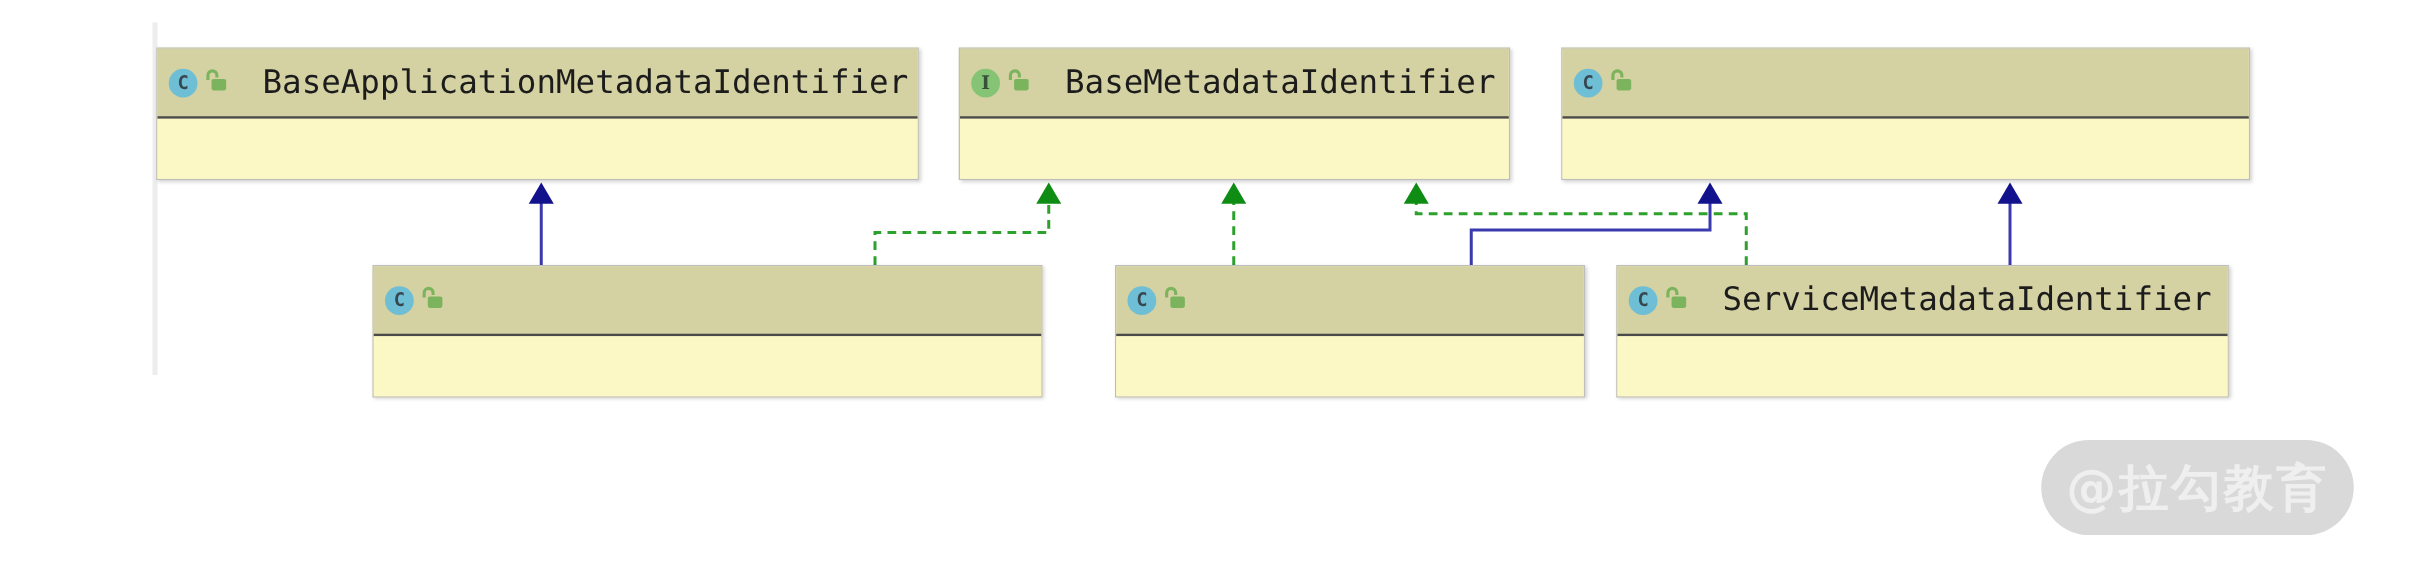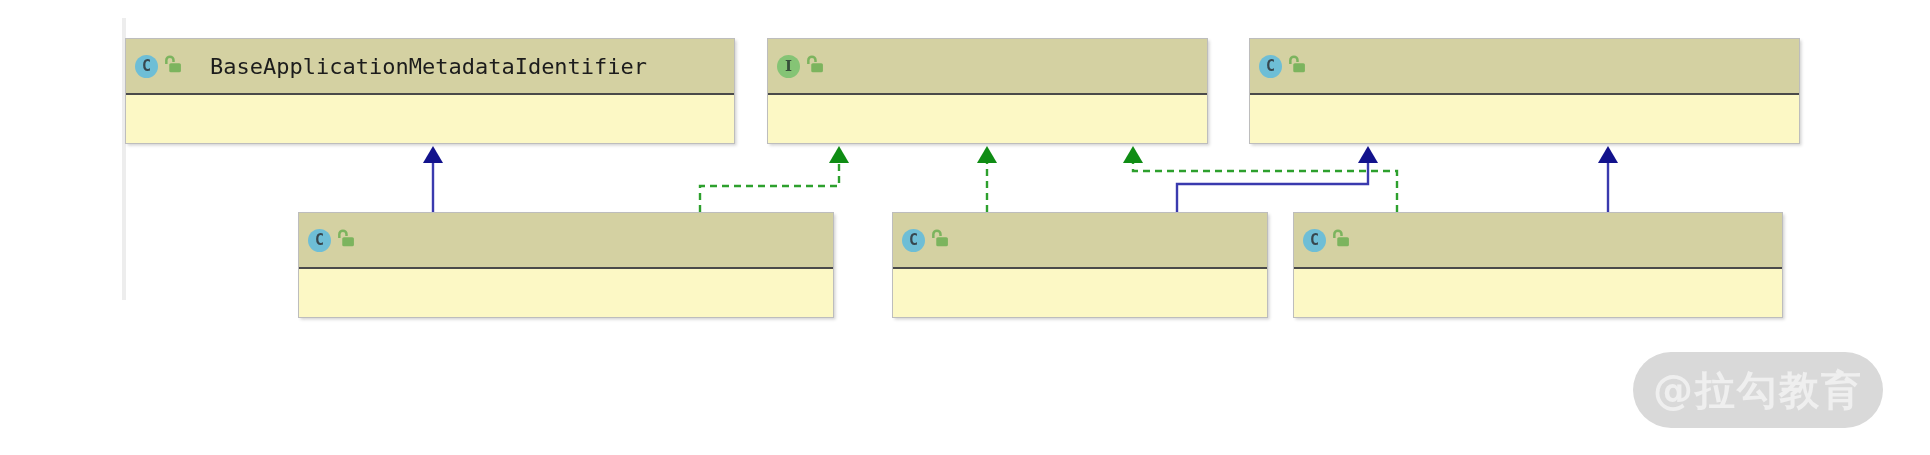--- a/index.html
+++ b/index.html
@@ -36,21 +36,21 @@
     width:23px;height:23px;border-radius:50%;
     display:flex;align-items:center;justify-content:center;
     font-size:15px;font-weight:bold;
     flex:0 0 auto;
   }
   .badge.class{background:#6ebed6;color:#37474f;font-family:"DejaVu Sans Mono",monospace;}
   .badge.interface{background:#85c475;color:#37503a;font-family:"DejaVu Serif","Liberation Serif",serif;}
   .lock-icon{margin-left:5px;flex:0 0 auto;}
   .uml-title{
     margin-left:27px;
-    font-size:22px;
+    font-size:26px;
     color:#1c1c1c;
     white-space:nowrap;
     letter-spacing:0;
   }
   .watermark{
     position:absolute;left:1633px;top:352px;width:250px;height:76px;
     background:#d9d9d9;border-radius:38px;
     display:flex;align-items:center;justify-content:center;
   }
   .watermark span{
@@ -90,20 +90,21 @@
         </div>
         <div class="uml-body"></div>
       </div>
       <div class="uml-node" style="left: 767px; top: 38px; width: 441px; height: 106px;">
         <div class="uml-header">
           <span class="badge interface">I</span>
           <span><svg class="lock-icon" width="20" height="20" viewBox="0 0 24 24">
               <path d="M4 12 V7.5 A4.3 4.3 0 0 1 12.6 7.5 V9.6" fill="none" stroke="#7cb45e" stroke-width="3"></path>
               <rect x="7.5" y="11" width="14" height="11" rx="2" fill="#7cb45e"></rect>
             </svg></span>
+          <span class="uml-title">BaseMetadataIdentifier</span>
         </div>
         <div class="uml-body"></div>
       </div>
       <div class="uml-node" style="left: 1249px; top: 38px; width: 551px; height: 106px;">
         <div class="uml-header">
           <span class="badge class">C</span>
           <span><svg class="lock-icon" width="20" height="20" viewBox="0 0 24 24">
               <path d="M4 12 V7.5 A4.3 4.3 0 0 1 12.6 7.5 V9.6" fill="none" stroke="#7cb45e" stroke-width="3"></path>
               <rect x="7.5" y="11" width="14" height="11" rx="2" fill="#7cb45e"></rect>
             </svg></span>
@@ -130,20 +131,21 @@
         </div>
         <div class="uml-body"></div>
       </div>
       <div class="uml-node" style="left: 1293px; top: 212px; width: 490px; height: 106px;">
         <div class="uml-header">
           <span class="badge class">C</span>
           <span><svg class="lock-icon" width="20" height="20" viewBox="0 0 24 24">
               <path d="M4 12 V7.5 A4.3 4.3 0 0 1 12.6 7.5 V9.6" fill="none" stroke="#7cb45e" stroke-width="3"></path>
               <rect x="7.5" y="11" width="14" height="11" rx="2" fill="#7cb45e"></rect>
             </svg></span>
+          <span class="uml-title">ServiceMetadataIdentifier</span>
         </div>
         <div class="uml-body"></div>
       </div>
     </div>
   <div class="watermark">
     <span>@拉勾教育</span>
   </div>
 </div>
 
 </body></html>

